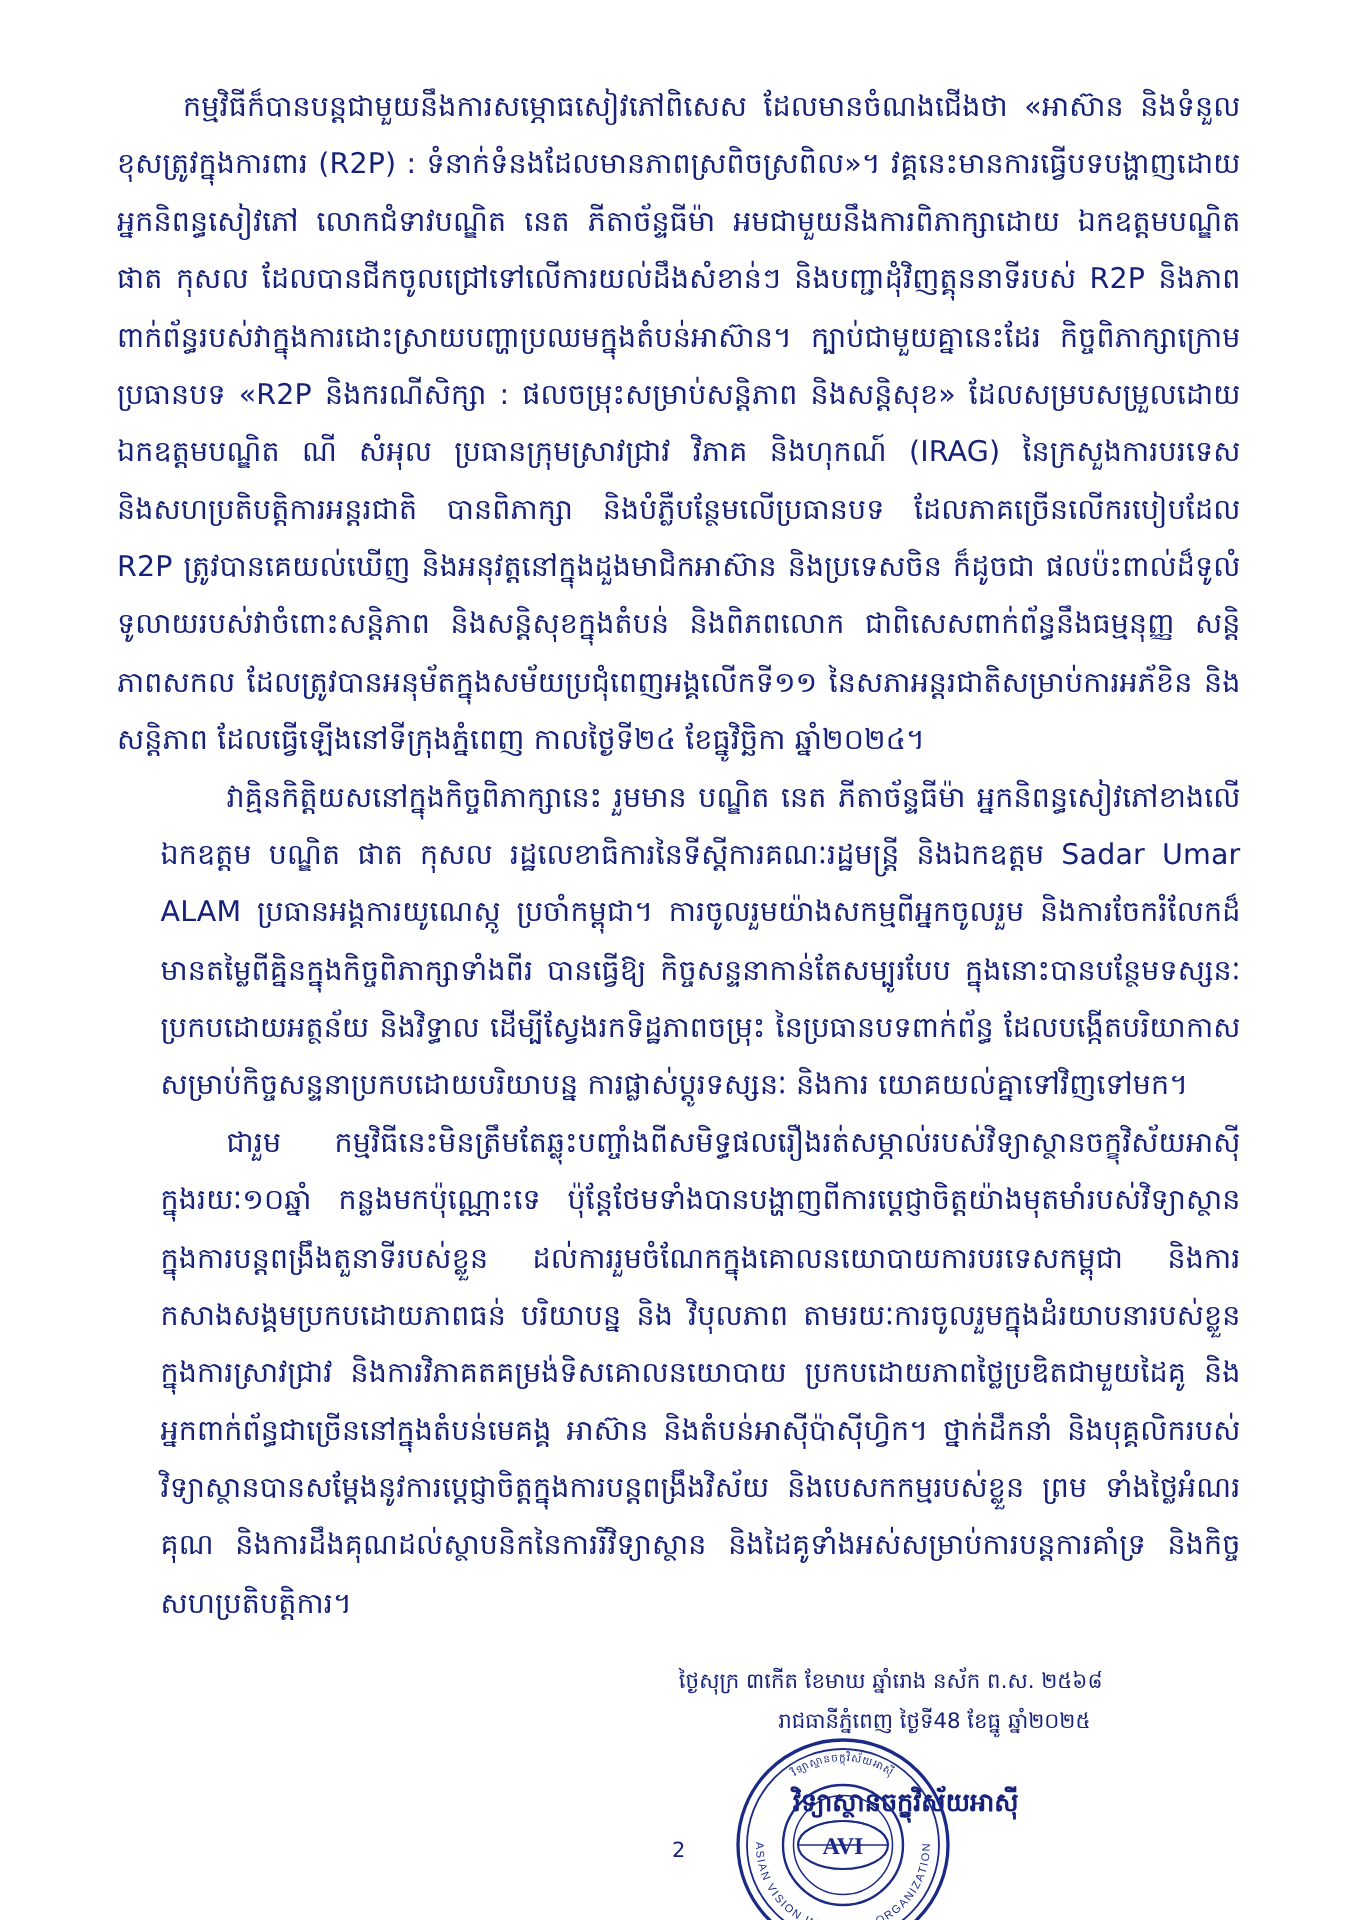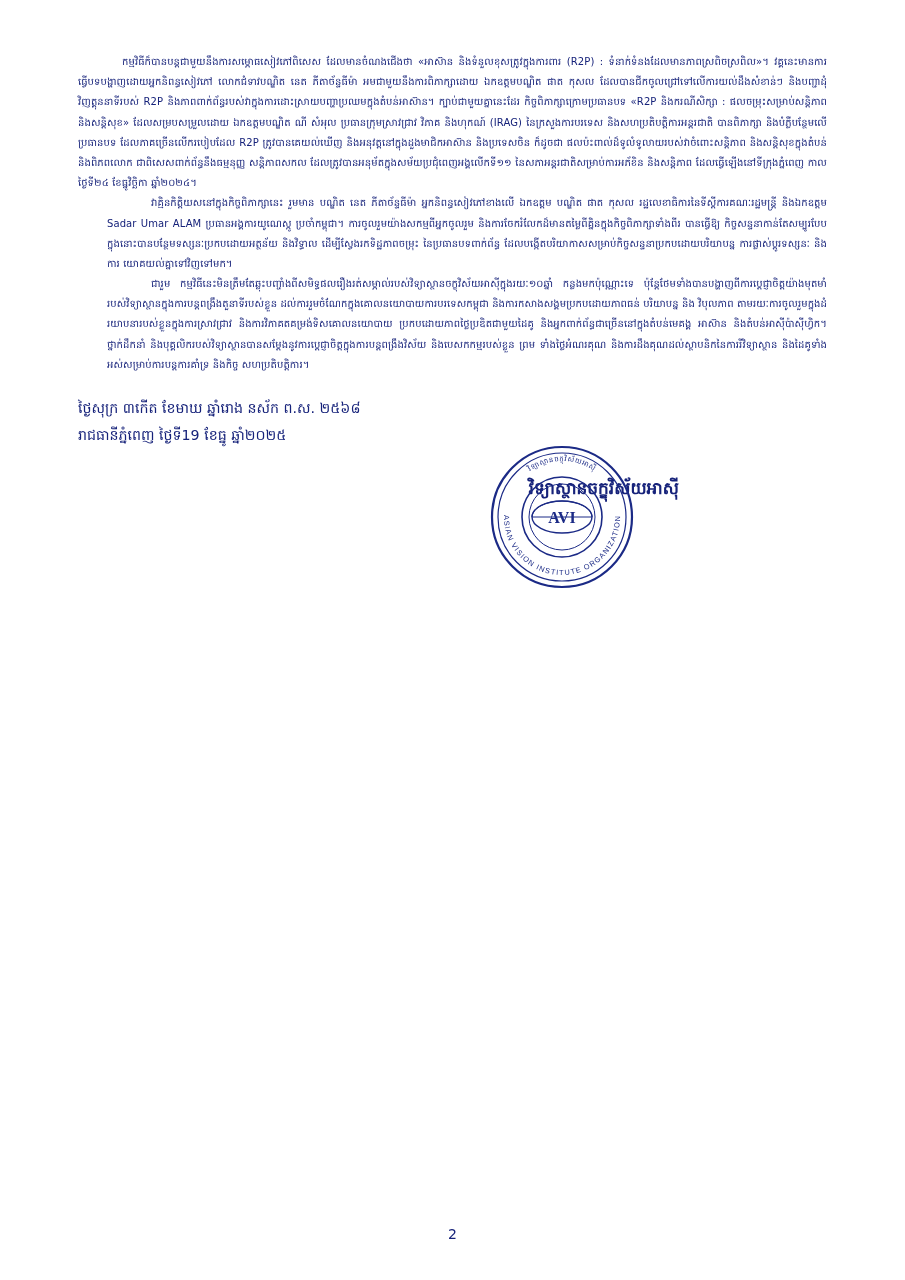--- a/index.html
+++ b/index.html
@@ -17,36 +17,37 @@
   }
   .page {
     position: absolute;
     top: 0; left: 0;
     width: 905px;
     height: 1280px;
     box-sizing: border-box;
     padding: 52px 78px 40px 78px;
   }
   .body-text {
-    font-size: 10px;
+    font-size: 19px;
     line-height: 2.02;
     text-align: justify;
     color: #16227a;
     letter-spacing: 0.1px;
   }
   .body-text p {
     margin: 0 0 0 0;
     text-indent: 44px;
   }
   .body-text p.cont {
     text-indent: 44px;
     margin-left: 29px;
   }
   .sig-block {
     margin-top: 20px;
+    text-align: right;
     padding-right: 92px;
     font-size: 14.2px;
     line-height: 1.9;
     color: #16227a;
   }
   .sig-line {
     display: block;
   }
   .sig-line.second {
     padding-right: 8px;
@@ -89,21 +90,21 @@
 <div class="page">
 
   <div class="body-text">
     <p>កម្មវិធីក៏បានបន្តជាមួយនឹងការសម្ភោធសៀវភៅពិសេស ដែលមានចំណងជើងថា «អាស៊ាន និងទំនួលខុសត្រូវក្នុងការពារ (R2P) : ទំនាក់ទំនងដែលមានភាពស្រពិចស្រពិល»។ វគ្គនេះមានការធ្វើបទបង្ហាញដោយអ្នកនិពន្ធសៀវភៅ លោកជំទាវបណ្ឌិត នេត ភីតាច័ន្ទធីម៉ា អមជាមួយនឹងការពិភាក្សាដោយ ឯកឧត្តមបណ្ឌិត ផាត កុសល ដែលបានជីកចូលជ្រៅទៅលើការយល់ដឹងសំខាន់ៗ និងបញ្ជាដុំវិញត្គុននាទីរបស់ R2P និងភាពពាក់ព័ន្ធរបស់វាក្នុងការដោះស្រាយបញ្ហាប្រឈមក្នុងតំបន់អាស៊ាន។ ក្បាប់ជាមួយគ្នានេះដែរ កិច្ចពិភាក្សាក្រោមប្រធានបទ «R2P និងករណីសិក្សា : ផលចម្រុះសម្រាប់សន្តិភាព និងសន្តិសុខ» ដែលសម្របសម្រួលដោយ ឯកឧត្តមបណ្ឌិត ណី សំអុល ប្រធានក្រុមស្រាវជ្រាវ វិភាគ និងហុកណ៍ (IRAG) នៃក្រសួងការបរទេស និងសហប្រតិបត្តិការអន្តរជាតិ បានពិភាក្សា និងបំភ្លឺបន្ថែមលើប្រធានបទ ដែលភាគច្រើនលើករបៀបដែល R2P ត្រូវបានគេយល់ឃើញ និងអនុវត្តនៅក្នុងដួងមាជិកអាស៊ាន និងប្រទេសចិន ក៏ដូចជា ផលប៉ះពាល់ដ៏ទូលំទូលាយរបស់វាចំពោះសន្តិភាព និងសន្តិសុខក្នុងតំបន់ និងពិភពលោក ជាពិសេសពាក់ព័ន្ធនឹងធម្មនុញ្ញ សន្តិភាពសកល ដែលត្រូវបានអនុម័តក្នុងសម័យប្រជុំពេញអង្គលើកទី១១ នៃសភាអន្តរជាតិសម្រាប់ការអភ័ខិន និងសន្តិភាព ដែលធ្វើឡើងនៅទីក្រុងភ្នំពេញ កាលថ្ងៃទី២៤ ខែធ្នូវិច្ឆិកា ឆ្នាំ២០២៤។</p>
     <p class="cont">វាគ្មិនកិត្តិយសនៅក្នុងកិច្ចពិភាក្សានេះ រួមមាន បណ្ឌិត នេត ភីតាច័ន្ទធីម៉ា អ្នកនិពន្ធសៀវភៅខាងលើ ឯកឧត្តម បណ្ឌិត ផាត កុសល រដ្ឋលេខាធិការនៃទីស្ដីការគណៈរដ្ឋមន្ត្រី និងឯកឧត្តម Sadar Umar ALAM ប្រធានអង្គការយូណេស្កូ ប្រចាំកម្ពុជា។ ការចូលរួមយ៉ាងសកម្មពីអ្នកចូលរួម និងការចែករំលែកដ៏មានតម្លៃពីគ្និនក្នុងកិច្ចពិភាក្សាទាំងពីរ បានធ្វើឱ្យ កិច្ចសន្ទនាកាន់តែសម្បូរបែប ក្នុងនោះបានបន្ថែមទស្សនៈប្រកបដោយអត្ថន័យ និងវិទ្ធាល ដើម្បីស្វែងរកទិដ្ឋភាពចម្រុះ នៃប្រធានបទពាក់ព័ន្ធ ដែលបង្កើតបរិយាកាសសម្រាប់កិច្ចសន្ទនាប្រកបដោយបរិយាបន្ន ការផ្លាស់ប្ដូរទស្សនៈ និងការ យោគយល់គ្នាទៅវិញទៅមក។</p>
     <p class="cont">ជារួម កម្មវិធីនេះមិនត្រឹមតែឆ្លុះបញ្ចាំងពីសមិទ្ធផលរឿងរត់សម្ភាល់របស់វិទ្យាស្ថានចក្ខុវិស័យអាស៊ីក្នុងរយៈ១០ឆ្នាំ កន្លងមកប៉ុណ្ណោះទេ ប៉ុន្តែថែមទាំងបានបង្ហាញពីការប្ដេជ្ញាចិត្តយ៉ាងមុតមាំរបស់វិទ្យាស្ថានក្នុងការបន្តពង្រឹងតួនាទីរបស់ខ្លួន ដល់ការរួមចំណែកក្នុងគោលនយោបាយការបរទេសកម្ពុជា និងការកសាងសង្គមប្រកបដោយភាពធន់ បរិយាបន្ន និង វិបុលភាព តាមរយៈការចូលរួមក្នុងដំរយាបនារបស់ខ្លួនក្នុងការស្រាវជ្រាវ និងការវិភាគតគម្រង់ទិសគោលនយោបាយ ប្រកបដោយភាពថ្លៃប្រឌិតជាមួយដៃគូ និងអ្នកពាក់ព័ន្ធជាច្រើននៅក្នុងតំបន់មេគង្គ អាស៊ាន និងតំបន់អាស៊ីប៉ាស៊ីហ្វិក។ ថ្នាក់ដឹកនាំ និងបុគ្គលិករបស់វិទ្យាស្ថានបានសម្ដែងនូវការប្ដេជ្ញាចិត្តក្នុងការបន្តពង្រឹងវិស័យ និងបេសកកម្មរបស់ខ្លួន ព្រម ទាំងថ្លៃអំណរគុណ និងការដឹងគុណដល់ស្ថាបនិកនៃការរីវិទ្យាស្ថាន និងដៃគូទាំងអស់សម្រាប់ការបន្តការគាំទ្រ និងកិច្ច សហប្រតិបត្តិការ។</p>
   </div>
 
   <div class="sig-block">
     <span class="sig-line">ថ្ងៃសុក្រ ៣កើត ខែមាឃ ឆ្នាំរោង នស័ក ព.ស. ២៥៦៨</span>
-    <span class="sig-line second">រាជធានីភ្នំពេញ ថ្ងៃទី19 ខែធ្នូ ឆ្នាំ២០២៥</span>
+    <span class="sig-line second">រាជធានីភ្នំពេញ ថ្ងៃទី48 ខែធ្នូ ឆ្នាំ២០២៥</span>
   </div>
 
   <div class="stamp-wrap">
     <div class="org-name">វិទ្យាស្ថានចក្ខុវិស័យអាស៊ី</div>
     <div class="stamp">
       <svg viewBox="0 0 160 160" width="160" height="160" aria-hidden="true">
         <defs>
           <path id="outerArc" d="M 80,80 m -66,0 a 66,66 0 1,1 132,0 a 66,66 0 1,1 -132,0"></path>
           <path id="outerArcBottom" d="M 80,80 m -58,0 a 58,58 0 1,0 116,0"></path>
           <path id="topArc" d="M 80,80 m -56,0 a 56,56 0 0,1 112,0"></path>

